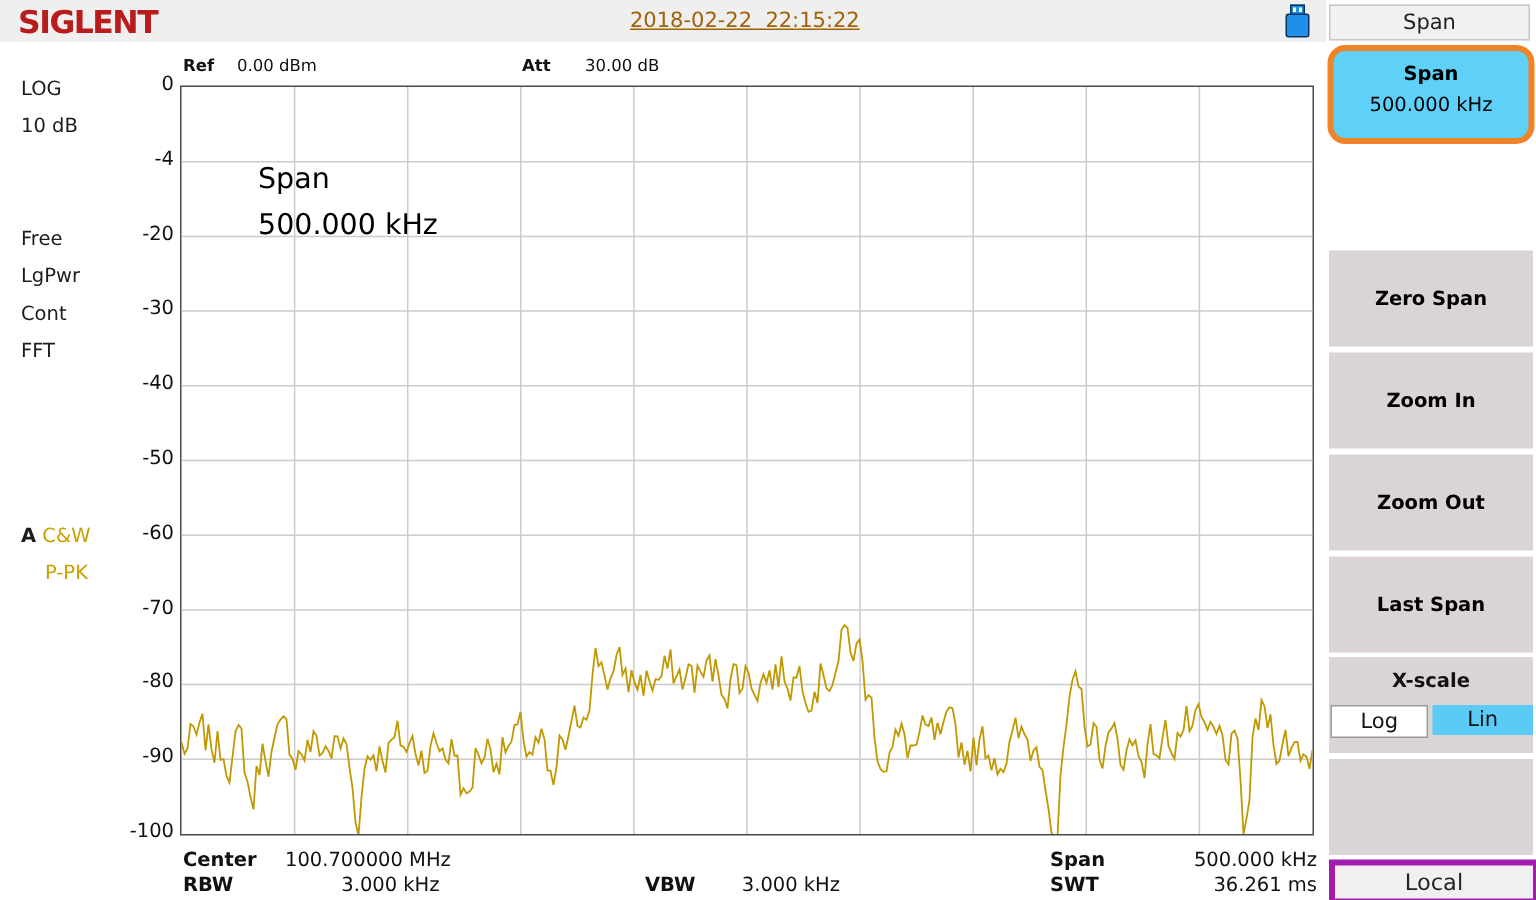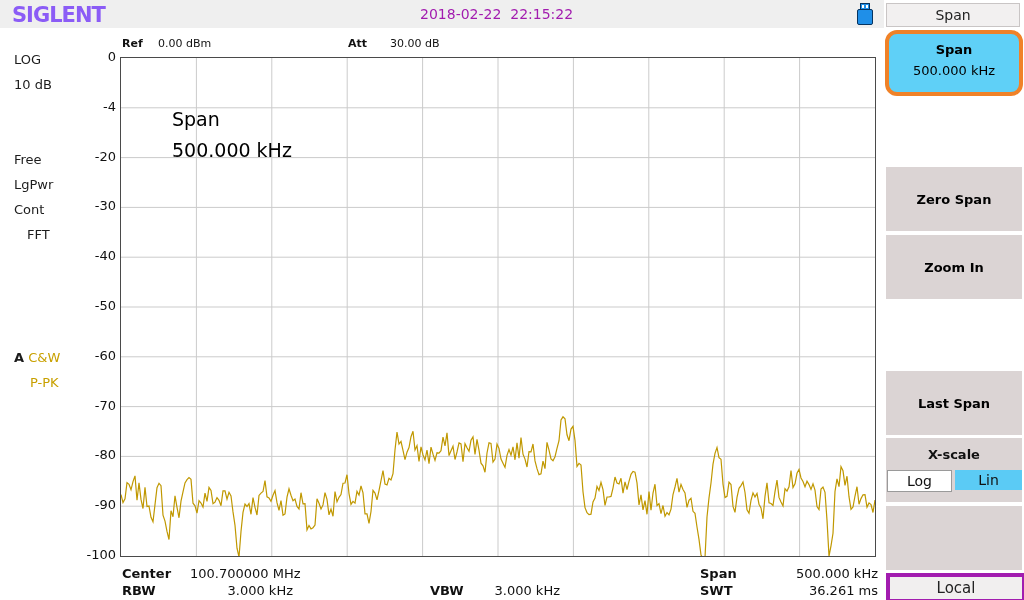--- a/index.html
+++ b/index.html
@@ -5,22 +5,22 @@
   html,body{margin:0;padding:0;}
   body{
     width:1024px;height:600px;position:relative;overflow:hidden;
     background:#ffffff;
     font-family:"DejaVu Sans","Liberation Sans",sans-serif;
     color:#111;
     -webkit-font-smoothing:none;
   }
   
   .topbar{position:absolute;left:0;top:0;width:884px;height:28px;background:#efefef;}
-  .logo{position:absolute;left:12px;top:3px;font-size:21px;font-weight:bold;letter-spacing:-1px;color:#8b5cf6;}
-  .datetime{position:absolute;left:420px;top:6px;font-size:14px;color:#a21caf;white-space:pre;}
+  .logo{position:absolute;left:12px;top:3px;font-size:21px;font-weight:bold;letter-spacing:-1px;color:#b91c1c;}
+  .datetime{position:absolute;left:420px;top:6px;font-size:14px;color:#a16207;white-space:pre;text-decoration:underline;}
   .usb{position:absolute;left:857px;top:3px;width:16px;height:22px;}
   .usb .plug{position:absolute;left:3px;top:0;width:8px;height:6px;background:#1f8fe8;border:1px solid #06335f;}
   .usb .pin{position:absolute;top:1px;width:2px;height:3px;background:#fff;}
   .usb .pin.p1{left:1px;} .usb .pin.p2{left:5px;}
   .usb .body{position:absolute;left:0;top:6px;width:14px;height:14px;background:#1f8fe8;border:1px solid #06335f;border-radius:2px;}
 
   
   .lbl{position:absolute;left:14px;font-size:13px;color:#1c1c1c;white-space:pre;}
   .gold{color:#c8a000;}
   .trace-a{font-weight:bold;color:#1c1c1c;}
@@ -70,21 +70,21 @@
       </div>
     <div class="body"></div>
   </div>
 </div>
 
 <div class="lbl" style="top:52px;">LOG</div>
 <div class="lbl" style="top:77px;">10 dB</div>
 <div class="lbl" style="top:152px;">Free</div>
 <div class="lbl" style="top:177px;">LgPwr</div>
 <div class="lbl" style="top:202px;">Cont</div>
-<div class="lbl" style="top:227px;margin-left:13px;">FFT</div>
+<div class="lbl" style="top:227px;">FFT</div>
 <div class="lbl" style="top:350px;"><span class="trace-a">A</span> <span class="gold">C&amp;W</span></div>
 <div class="lbl gold" style="top:375px;left:30px;">P-PK</div>
 
 <div class="refrow b" style="left:122px;">Ref</div>
 <div class="refrow" style="left:158px;">0.00 dBm</div>
 <div class="refrow b" style="left:348px;">Att</div>
 <div class="refrow" style="left:390px;">30.00 dB</div>
 
 <div id="y-labels">
     <div class="ytick" style="top: 49px;">0</div>
@@ -142,20 +142,21 @@
 <div class="sidebar">
   <div class="sb-header">Span</div>
 
   <div class="sb-active">
     <span class="l1">Span</span>
     <span class="l2">500.000 kHz</span>
   </div>
 
   <div class="sb-btn" style="top:167px;">Zero Span</div>
   <div class="sb-btn" style="top:235px;">Zoom In</div>
+  <div class="sb-btn" style="top:303px;">Zoom Out</div>
   <div class="sb-btn" style="top:371px;">Last Span</div>
 
   <div class="xscale">
     <div class="xlabel">X-scale</div>
     <div class="tog tog-log">Log</div>
     <div class="tog tog-lin">Lin</div>
   </div>
 
   <div class="sb-btn" style="top:506px;"></div>
   <div class="sb-local">Local</div>

